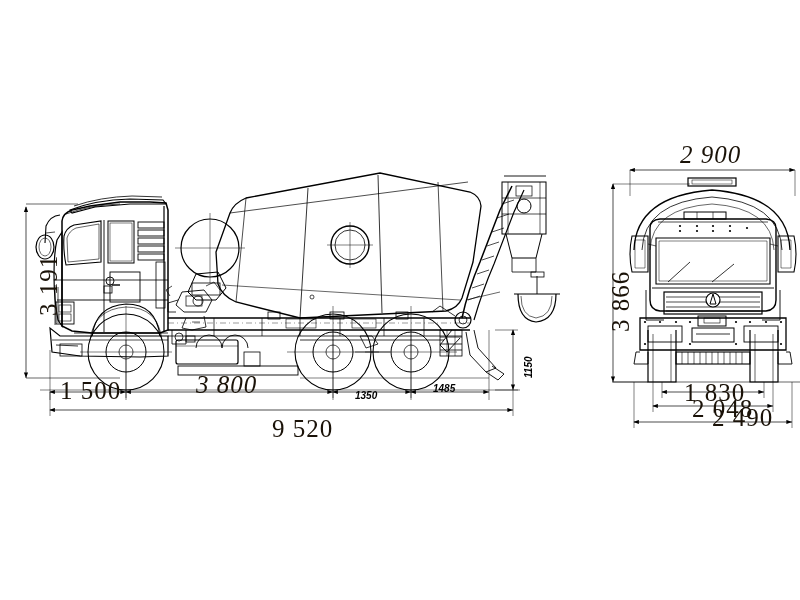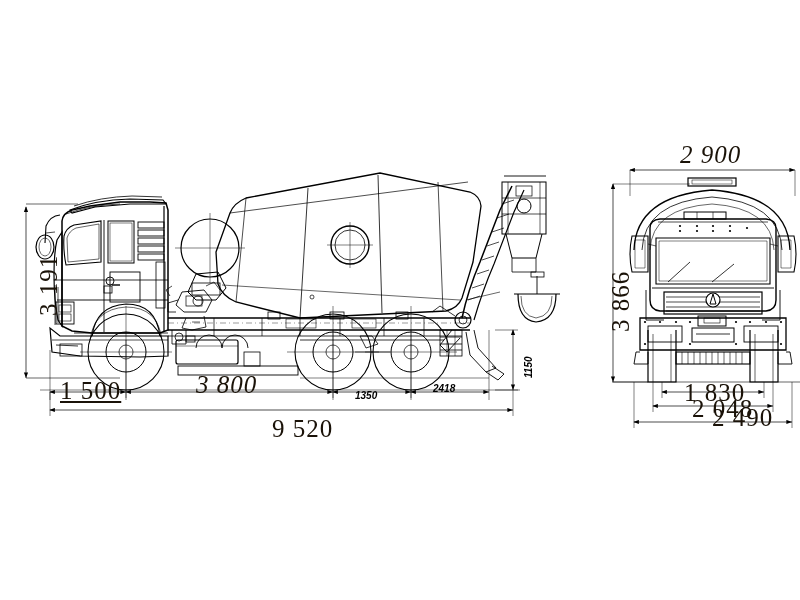--- a/index.html
+++ b/index.html
@@ -414,27 +414,27 @@
 
         <line x1="634" y1="422" x2="792" y2="422" marker-start="url(#al)" marker-end="url(#ar)"></line>
         <line x1="634" y1="382" x2="634" y2="428" stroke-width="0.5"></line>
         <line x1="792" y1="382" x2="792" y2="428" stroke-width="0.5"></line>
       </g>
     </g>
   </svg>
 
   <div class="dimtxt big rot" style="left:36px; top:316px;">3 191</div>
 
-  <div class="dimtxt big" style="left:60px; top:378px;text-decoration:underline;">1 500</div>
+  <div class="dimtxt big" style="left:60px; top:378px;">1 500</div>
 
   <div class="dimtxt big" style="left:196px; top:372px;font-style:italic;">3 800</div>
 
   <div class="dimtxt small-it" style="left:355px; top:384px;margin-top:7px;">1350</div>
 
-  <div class="dimtxt small-it" style="left:433px; top:384px;">2418</div>
+  <div class="dimtxt small-it" style="left:433px; top:384px;">1485</div>
 
   <div class="dimtxt small-it rot" style="left:524px; top:378px;">1150</div>
 
   <div class="dimtxt big" style="left:272px; top:416px;">9 520</div>
 
   <div class="dimtxt big" style="left:680px; top:142px;font-style:italic;">2 900</div>
 
   <div class="dimtxt big rot" style="left:608px; top:332px;">3 866</div>
 
   <div class="dimtxt big" style="left:684px; top:380px;text-align:center;">1 830</div>

